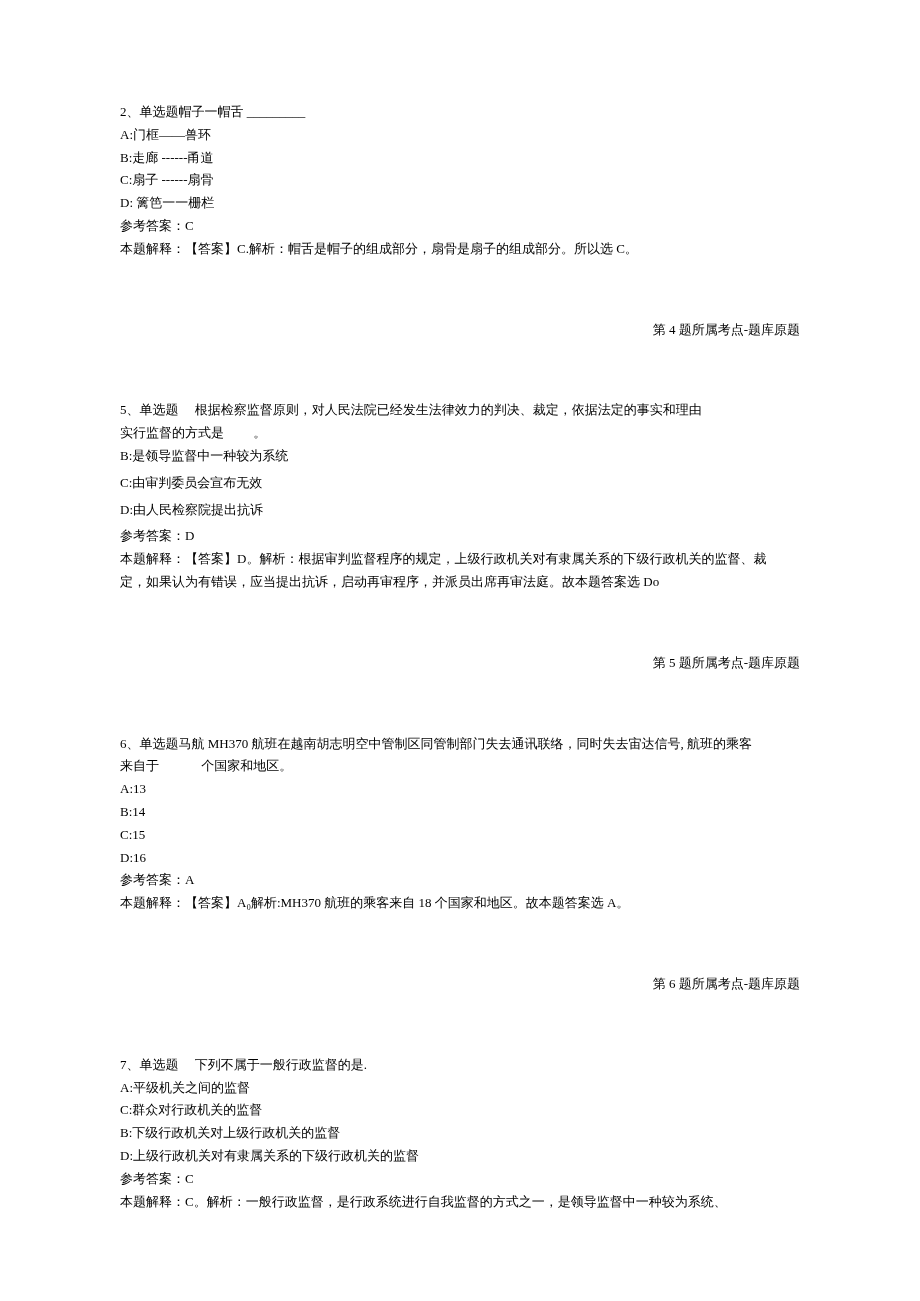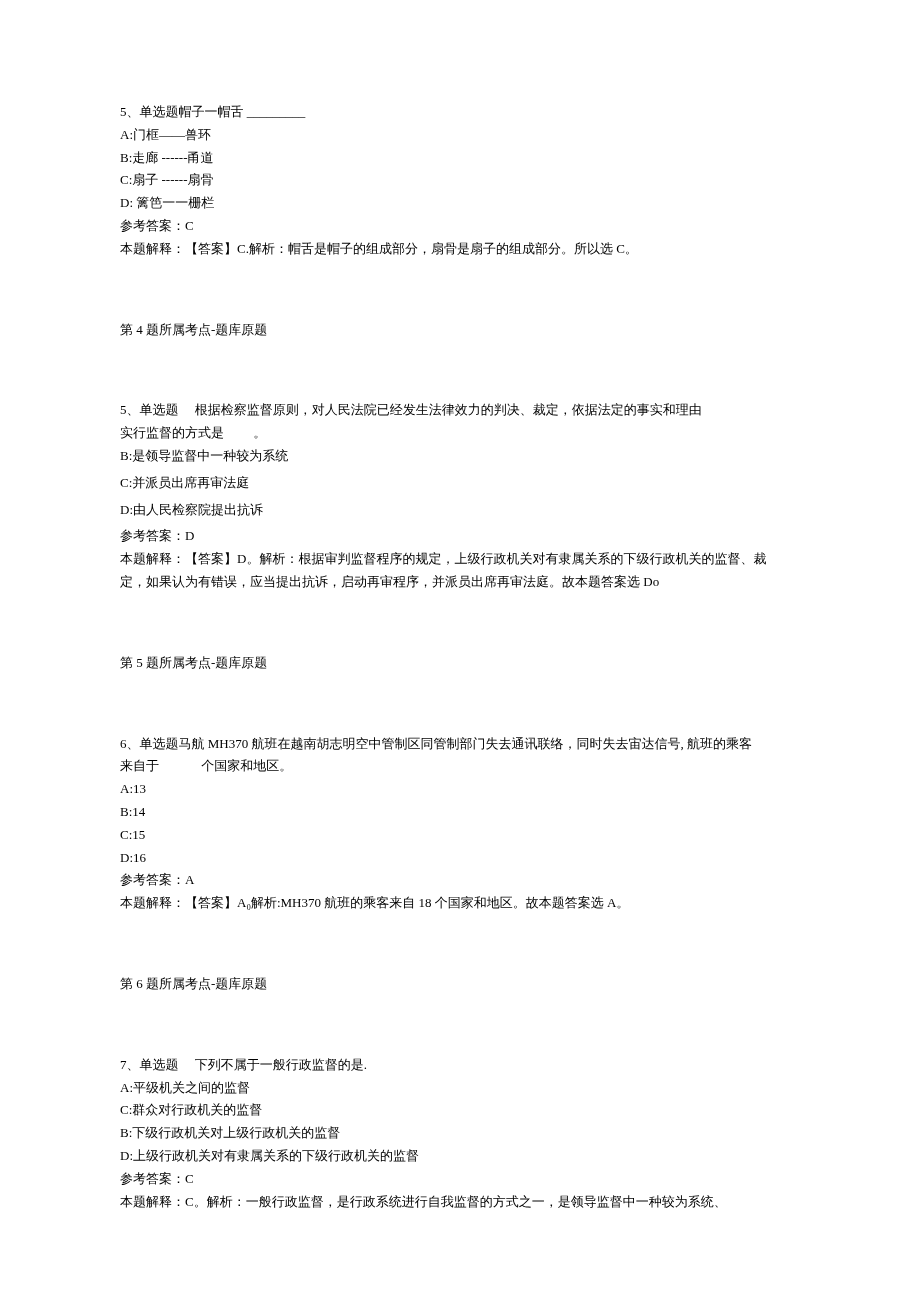--- a/index.html
+++ b/index.html
@@ -17,44 +17,45 @@
       padding: 100px 120px 0 120px;
     }
     .question-block {
       margin-bottom: 60px;
     }
     .para {
       margin: 2px 0;
     }
     .source-block {
       margin-bottom: 60px;
+      text-align: right;
     }
   </style>
 </head>
 <body>
 
 <div class="question-block">
-  <div class="para">5、单选题帽子一帽舌 _________</div>
+  <div class="para">2、单选题帽子一帽舌 _________</div>
   <div class="para">A:门框——兽环</div>
   <div class="para">B:走廊 ------甬道</div>
   <div class="para">C:扇子 ------扇骨</div>
   <div class="para">D: 篱笆一一栅栏</div>
   <div class="para">参考答案：C</div>
   <div class="para">本题解释：【答案】C.解析：帽舌是帽子的组成部分，扇骨是扇子的组成部分。所以选 C。</div>
 </div>
 
 <div class="source-block">
   <div class="para">第 4 题所属考点-题库原题</div>
 </div>
 
 <div class="question-block">
   <div class="para">5、单选题  根据检察监督原则，对人民法院已经发生法律效力的判决、裁定，依据法定的事实和理由</div>
   <div class="para">实行监督的方式是   。</div>
   <div class="para">B:是领导监督中一种较为系统</div>
-  <div class="para" style="margin-top:6px;">C:并派员出席再审法庭</div>
+  <div class="para" style="margin-top:6px;">C:由审判委员会宣布无效</div>
   <div class="para" style="margin-top:6px;">D:由人民检察院提出抗诉</div>
   <div class="para" style="margin-top:6px;">参考答案：D</div>
   <div class="para">本题解释：【答案】D。解析：根据审判监督程序的规定，上级行政机关对有隶属关系的下级行政机关的监督、裁</div>
   <div class="para">定，如果认为有错误，应当提出抗诉，启动再审程序，并派员出席再审法庭。故本题答案选 Do</div>
 </div>
 
 <div class="source-block">
   <div class="para">第 5 题所属考点-题库原题</div>
 </div>
 

